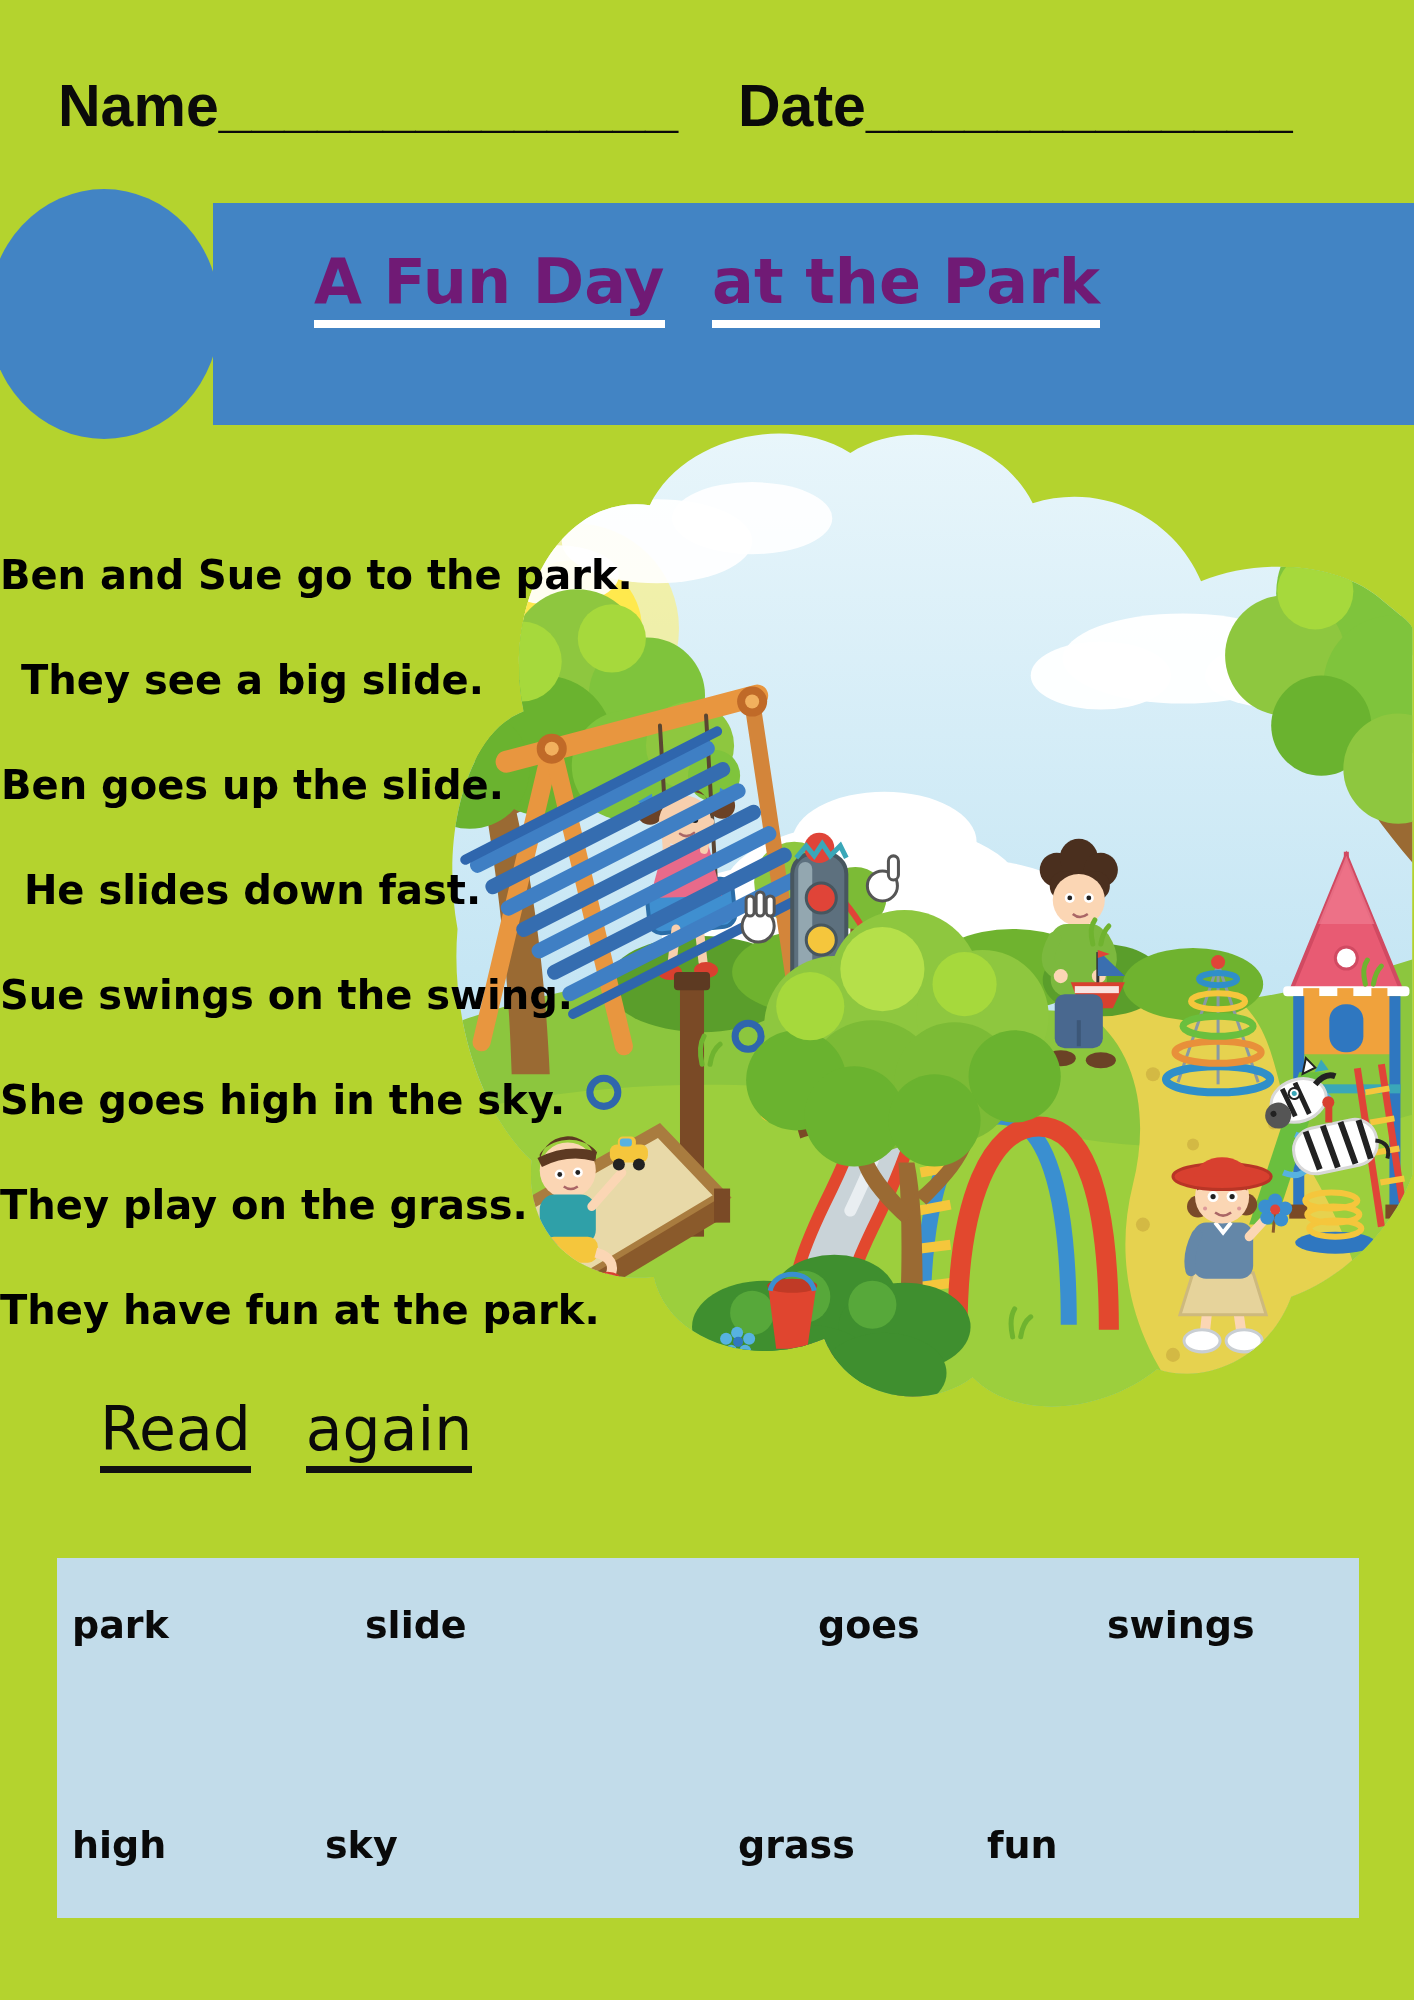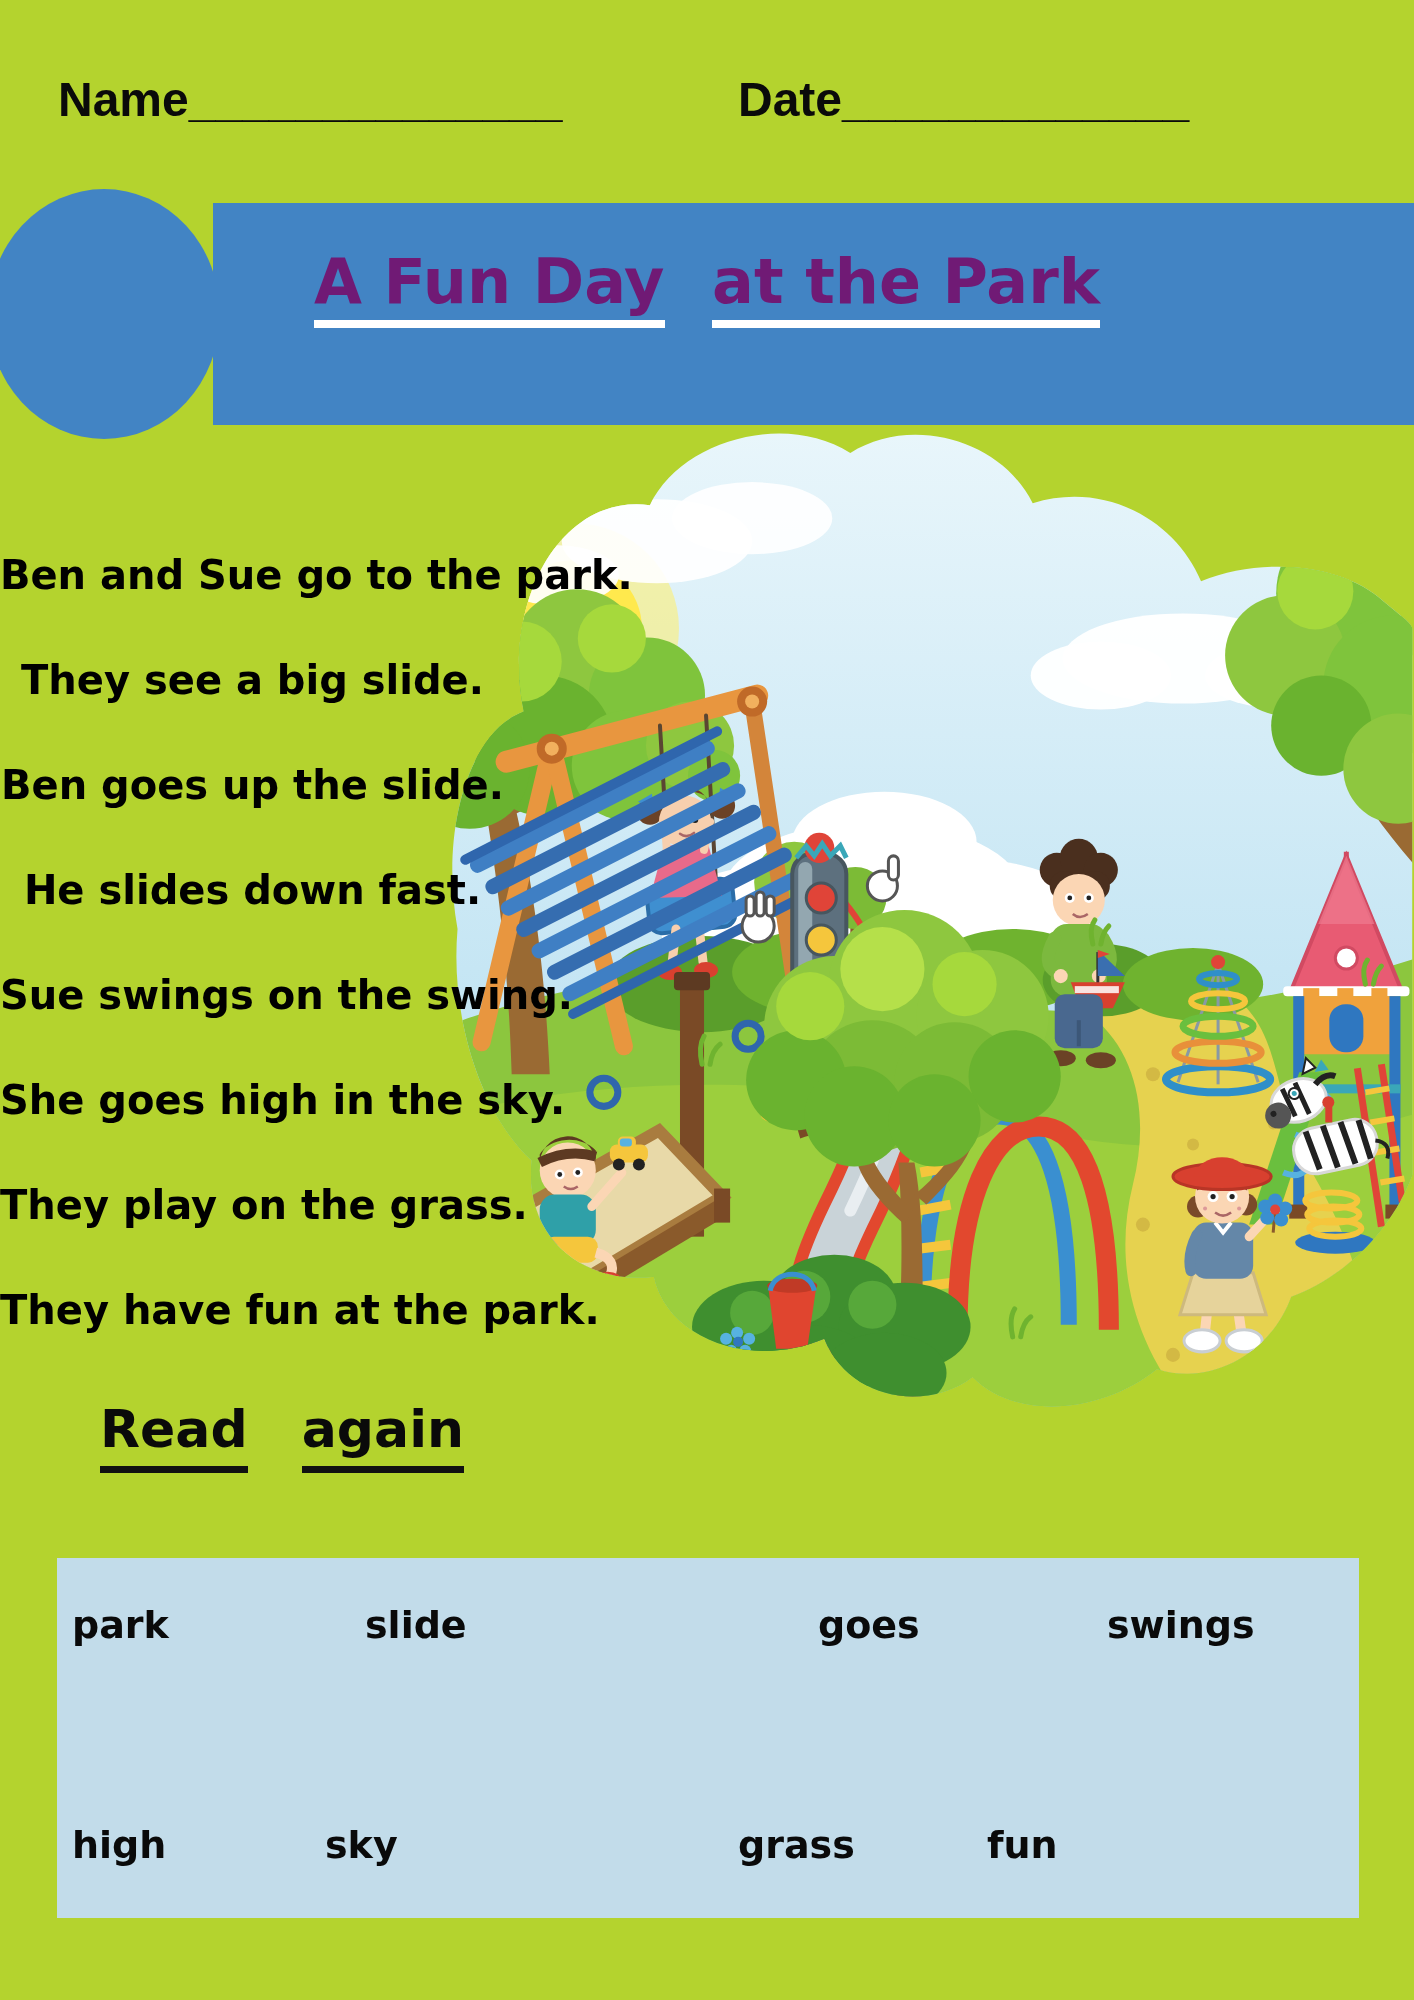--- a/index.html
+++ b/index.html
@@ -1,41 +1,41 @@
 <!DOCTYPE html>
 <html><head>
 <meta charset="utf-8">
 <style>
   html,body{margin:0;padding:0;}
   body{width:1414px;height:2000px;font-family:"DejaVu Sans",sans-serif;}
   .page{position:relative;width:1414px;height:2000px;background:#b4d32e;overflow:hidden;}
 
   
   .hdr{position:absolute;top:72px;font-family:"Liberation Sans",sans-serif;
-       font-weight:bold;font-size:48px;color:#0a0a0a;white-space:nowrap;letter-spacing:0;}
+       font-weight:bold;font-size:59px;color:#0a0a0a;white-space:nowrap;letter-spacing:0;}
   .hdr-name{left:58px;}
   .hdr-date{left:738px;}
 
   
   .banner-circle{position:absolute;left:-12px;top:189px;width:232px;height:250px;
                  border-radius:50%;background:#4284c4;}
   .banner{position:absolute;left:213px;top:203px;width:1201px;height:222px;background:#4284c4;}
   .banner-title{position:absolute;left:0;top:250px;width:1414px;text-align:center;
                 color:#ffffff;font-size:62px;font-weight:bold;line-height:64px;white-space:nowrap;z-index:4;}
   .banner-title .tpart{display:inline-block;border-bottom:8px solid #ffffff;padding-bottom:6px;}
   .banner-title .tpart + .tpart{margin-left:26px;}
 
   
   .story{position:absolute;left:0;top:523px;width:505px;z-index:3;}
   .story-line{height:105px;line-height:105px;text-align:center;color:#000000;
               font-size:40px;font-weight:bold;white-space:nowrap;}
 
   
   .read-again{position:absolute;left:100px;top:1396px;z-index:3;color:#0a0a0a;
-              font-size:52px;font-weight:bold;line-height:66px;white-space:nowrap;}
+              font-size:60px;font-weight:normal;line-height:66px;white-space:nowrap;}
   .read-again .rpart{display:inline-block;border-bottom:7px solid #111;padding-bottom:4px;}
   .read-again .rpart + .rpart{margin-left:36px;}
 
   
   .word-box{position:absolute;left:57px;top:1558px;width:1302px;height:360px;background:#c2dcea;z-index:2;}
   .word-row{position:absolute;left:0;right:0;display:grid;
             grid-template-columns:253px 413px 249px auto;padding-left:15px;}
   .word-row.r1{top:42px;gap:40px;}
   .word-row.r2{top:262px;}
   .word{font-size:38px;font-weight:bold;color:#0a0a0a;line-height:50px;text-align:left;}

